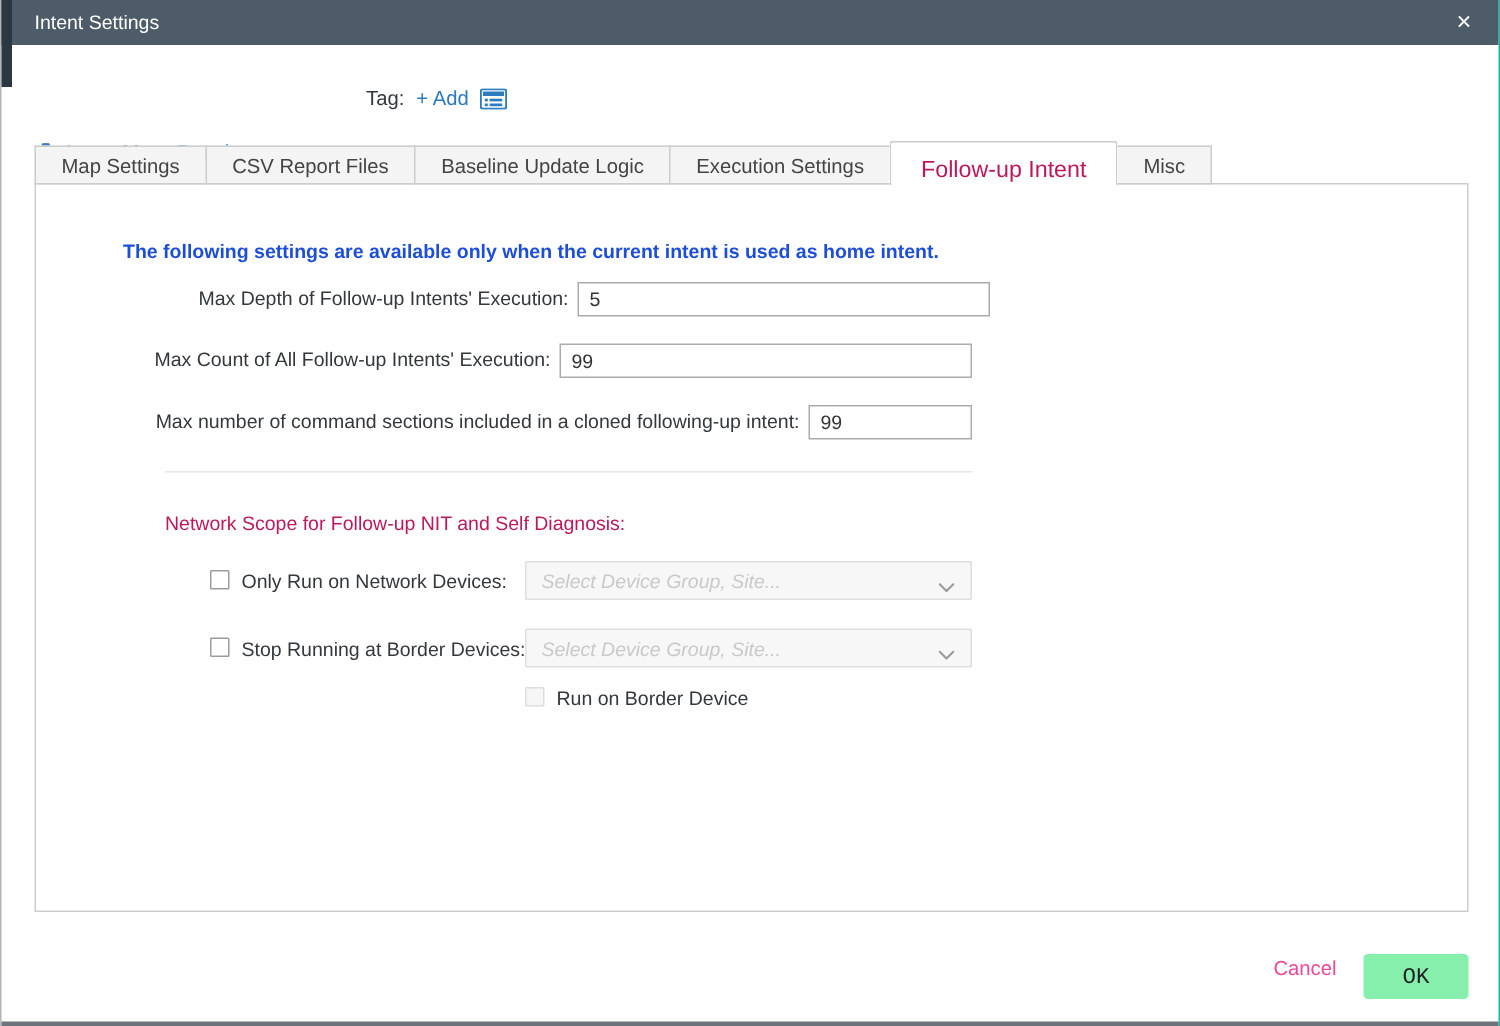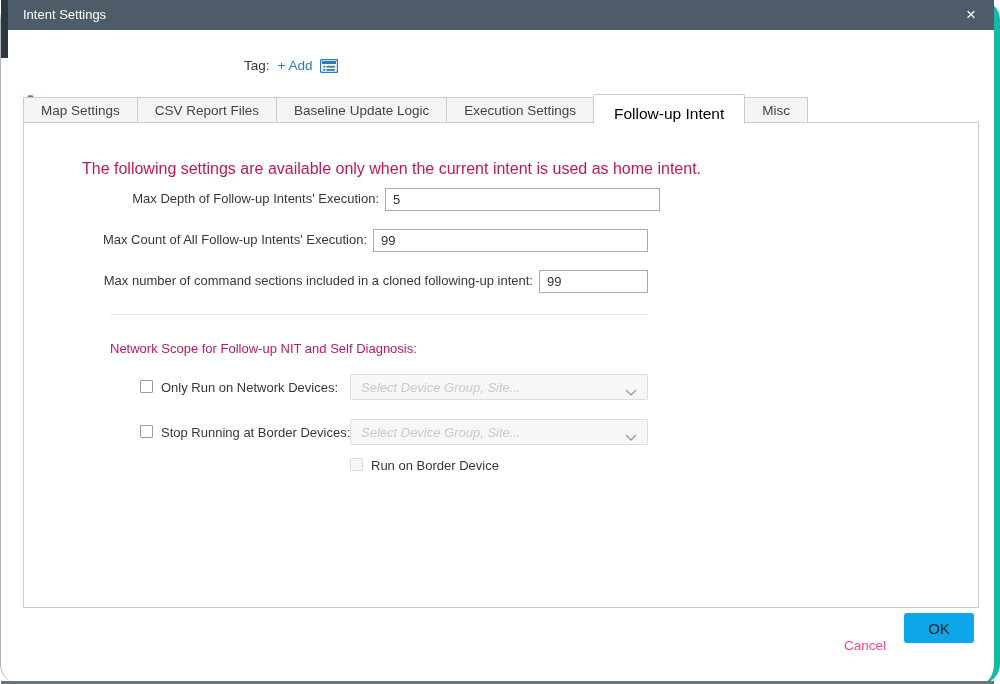--- a/index.html
+++ b/index.html
@@ -7,22 +7,21 @@
   body {
     font-family: "Liberation Sans", "DejaVu Sans", sans-serif;
     background: #ffffff;
     position: relative;
     overflow: hidden;
     color: #333;
   }
   .dialog {
     position: absolute; inset: 0;
     border-left: 1px solid #b5b5b5;
-    border-right: 6px solid #14b8a6;
-    border-radius: 20px;
+    border-right: 1px solid #14b8a6;
   }
   
   .titlebar {
     position: absolute; left: 0; top: 0; right: 0; height: 30px;
     background: #4d5c68;
   }
   .titlebar-notch {
     position: absolute; left: 0; top: 0; width: 7px; height: 58px;
     background: #2b3741;
   }
@@ -59,34 +58,34 @@
     cursor: pointer; white-space: nowrap;
   }
   .tab:last-of-type { border-right: 1px solid #cccccc; text-align: center; }
   .tab.active {
     background: #ffffff;
     height: 30px; line-height: 29px;
     margin-bottom: -1px;
     border-right: 1px solid #cccccc;
     border-bottom: 1px solid #ffffff;
     border-top-left-radius: 2px; border-top-right-radius: 2px;
-    font-size: 15.5px; color: #000000; font-weight: 500;
+    font-size: 15.5px; color: #be185d; font-weight: 500;
     padding: 4px 20px;
   }
   .tab.active + .tab { border-left: none; }
   
   .panel {
     position: absolute; left: 22px; top: 122px; width: 956px; height: 486px;
     background: #ffffff;
     border: 1px solid #cccccc;
     z-index: 2;
   }
   .notice {
     position: absolute; left: 58px; top: 37px;
-    font-size: 16px; font-weight: normal; color: #be185d;
+    font-size: 13px; font-weight: bold; color: #1d4ed8;
   }
   .form-row { position: absolute; height: 24px; }
   .form-label {
     position: absolute; top: 4px; font-size: 13px; color: #33383d; white-space: nowrap;
   }
   .row-label-right { text-align: right; }
   .text-input {
     position: absolute; height: 23px;
     border: 1px solid #ababab; background: #fff;
     font-family: "Liberation Sans", sans-serif;
@@ -119,23 +118,23 @@
     flex: 1; font-size: 13px; font-style: italic; color: #c9c9c9;
     overflow: hidden; white-space: nowrap;
   }
   .chev-gray { width: 12px; height: 8px; }
   
   .cancel-link {
     position: absolute; right: 108px; top: 638px;
     font-size: 13.5px; color: #ec4899; cursor: pointer;
   }
   .ok-btn {
-    position: absolute; right: 20px; top: 613px; width: 70px; height: 30px;
-    background: #0ea5e9; border: none; border-radius: 3px;
-    font-family: Liberation Sans, sans-serif;
+    position: absolute; right: 20px; top: 636px; width: 70px; height: 30px;
+    background: #86efac; border: none; border-radius: 3px;
+    font-family: Liberation Mono, monospace;
     font-size: 15px; color: #1e2226; cursor: pointer;
   }
   .bottom-line {
     position: absolute; left: 0; right: 0; bottom: 0; height: 3px;
     background: #6d737a;
   }
 </style>
 </head>
 <body>
 

